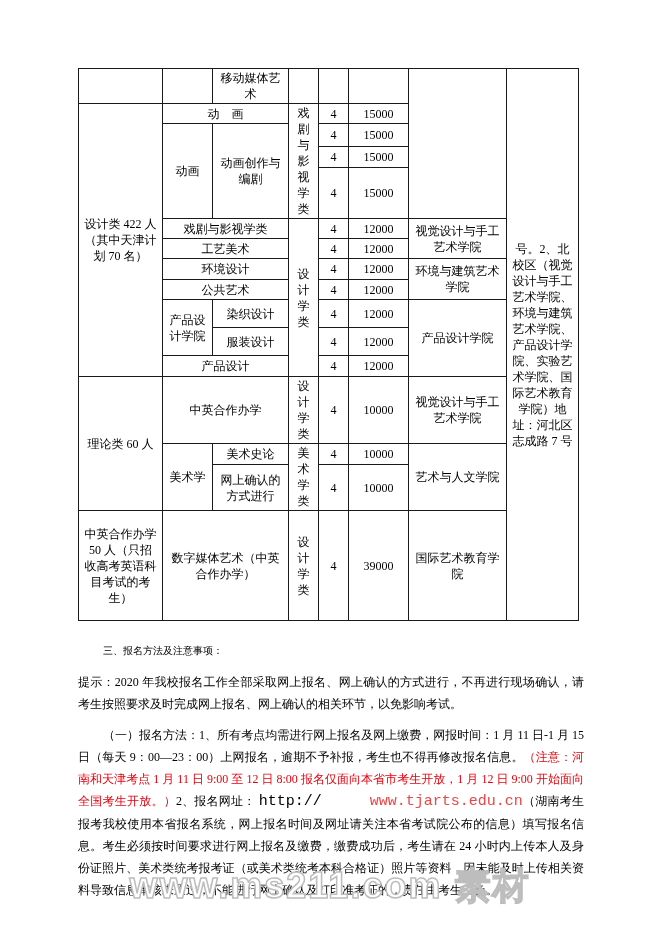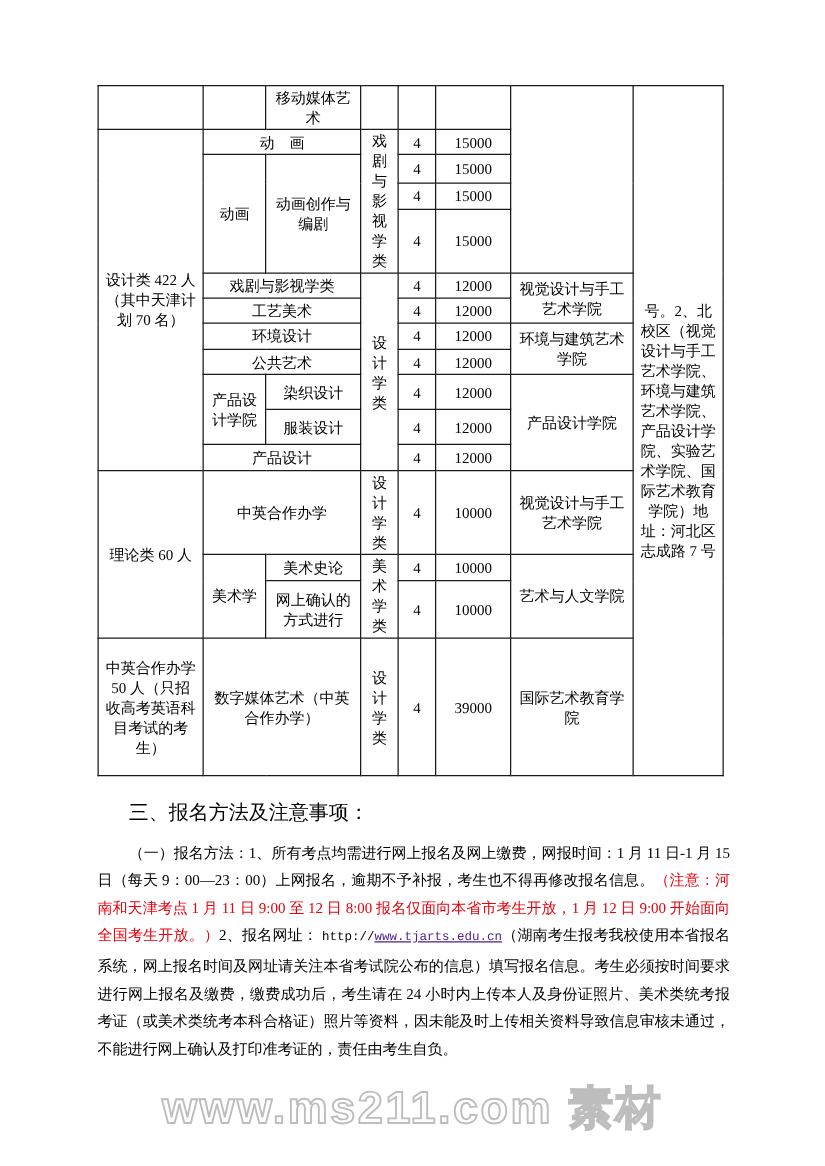--- a/index.html
+++ b/index.html
@@ -26,26 +26,26 @@
     line-height:21.5px;padding:4px 4px 0 4px;
   }
   td.vcell{padding:0 8px;word-break:break-all;}
   td.lh16{line-height:16px;}
   td.lh28{line-height:28px;}
   td.lh12{line-height:12.5px;}
   td.lh17{line-height:16.5px;}
   td.lh22{line-height:22px;}
   td.grp{padding:1px 2px;}
   .bodytext{font-size:12px;line-height:22px;text-align:justify;}
-  p.heading{margin:19px 0 0 0;text-indent:25px;font-size:16px;line-height:22px;}
+  p.heading{margin:19px 0 0 0;text-indent:25px;font-size:10px;line-height:22px;}
   p.tip{margin:9px 0 0 0;}
   p.method{margin:9px 0 0 0;text-indent:25px;}
   .red{color:#e8000d;}
-  .mono{font-family:"Liberation Mono","DejaVu Sans Mono",monospace;font-size:10px;}
-  a.link{color:#4c1d95;text-decoration:underline;cursor:pointer;}
+  .mono{font-family:"Liberation Mono","DejaVu Sans Mono",monospace;font-size:15px;}
+  a.link{color:#ef4444;cursor:pointer;margin-left:48px;}
   .watermark{
     position:absolute;top:862px;left:50%;transform:translateX(-50%);
     font-family:"Liberation Sans","DejaVu Sans",sans-serif;
     font-size:36px;font-weight:bold;letter-spacing:2px;white-space:nowrap;
     color:#ffffff;text-align:right;-webkit-text-stroke:1.5px #bdbdbd;
   }
 </style>
 </head>
 <body>
 
@@ -177,18 +177,19 @@
       <td class="vcell lh22">设计学类</td>
       <td>4</td>
       <td>39000</td>
       <td>国际艺术教育学院</td>
     </tr>
   </tbody>
     </table>
 
   <p class="heading bodytext">三、报名方法及注意事项：</p>
 
+  <p class="tip bodytext">提示：2020 年我校报名工作全部采取网上报名、网上确认的方式进行，不再进行现场确认，请考生按照要求及时完成网上报名、网上确认的相关环节，以免影响考试。</p>
 
   <p class="method bodytext"><span>（一）报名方法：1、所有考点均需进行网上报名及网上缴费，网报时间：1 月 11 日-1 月 15 日（每天 9：00—23：00）上网报名，逾期不予补报，考生也不得再修改报名信息。</span><span class="red">（注意：河南和天津考点 1 月 11 日 9:00 至 12 日 8:00 报名仅面向本省市考生开放，1 月 12 日 9:00 开始面向全国考生开放。）</span><span>2、报名网址：&nbsp;</span><span class="mono">http://</span><a class="mono link">www.tjarts.edu.cn</a><span>（湖南考生报考我校使用本省报名系统，网上报名时间及网址请关注本省考试院公布的信息）填写报名信息。考生必须按时间要求进行网上报名及缴费，缴费成功后，考生请在 24 小时内上传本人及身份证照片、美术类统考报考证（或美术类统考本科合格证）照片等资料，因未能及时上传相关资料导致信息审核未通过，不能进行网上确认及打印准考证的，责任由考生自负。</span></p>
 
 </div>
 
 <div class="watermark">www.ms211.com 素材</div>
 
 </body></html>

